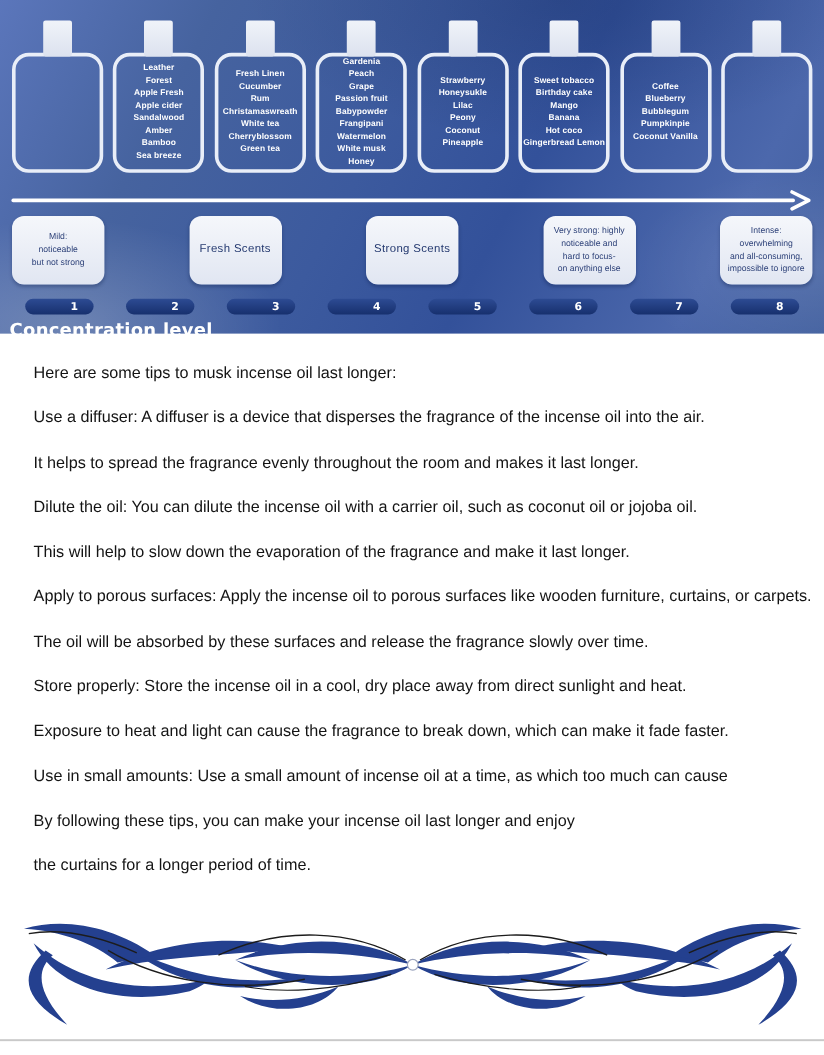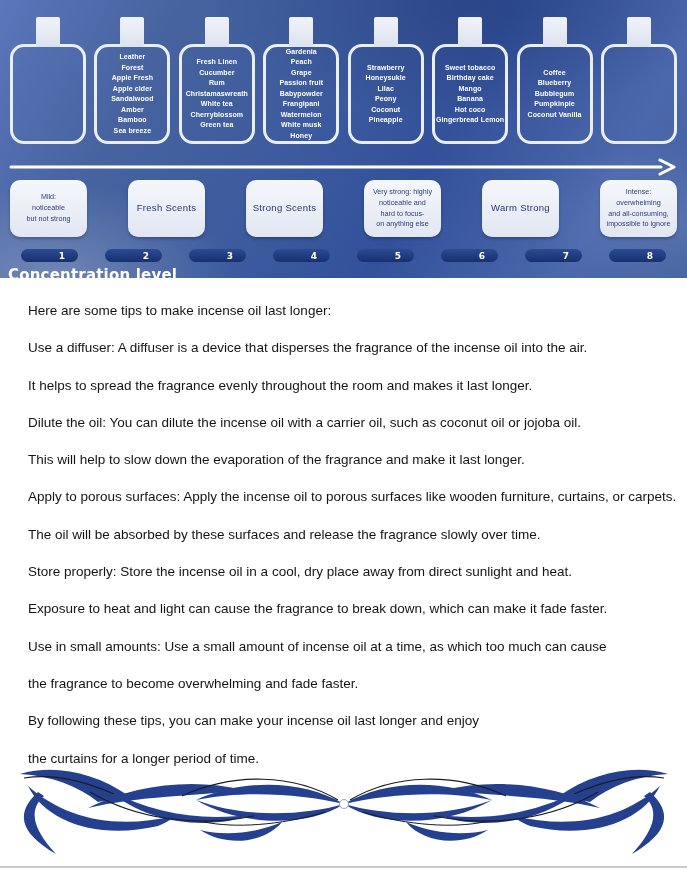--- a/index.html
+++ b/index.html
@@ -177,21 +177,20 @@
     <div class="row levels-row">
       <div class="level-box">Mild:
 noticeable
 but not strong</div>
       <div class="level-box em">Fresh Scents</div>
       <div class="level-box em">Strong Scents</div>
       <div class="level-box">Very strong: highly
 noticeable and
 hard to focus-
 on anything else</div>
-      <div class="level-box em">Warm Strong</div>
       <div class="level-box">Intense:
 overwhelming
 and all-consuming,
 impossible to ignore</div>
     </div>
 
     <div class="row pills-row">
       <div class="pill">1</div>
       <div class="pill">2</div>
       <div class="pill">3</div>
@@ -199,31 +198,30 @@
       <div class="pill">5</div>
       <div class="pill">6</div>
       <div class="pill">7</div>
       <div class="pill">8</div>
     </div>
 
     <div class="axis-title">Concentration level</div>
   </div>
 
   <div class="tips">
-    <p>Here are some tips to make incense oil last longer:</p>
+    <p>Here are some tips to musk incense oil last longer:</p>
     <p>Use a diffuser: A diffuser is a device that disperses the fragrance of the incense oil into the air.</p>
     <p>It helps to spread the fragrance evenly throughout the room and makes it last longer.</p>
     <p>Dilute the oil: You can dilute the incense oil with a carrier oil, such as coconut oil or jojoba oil.</p>
     <p>This will help to slow down the evaporation of the fragrance and make it last longer.</p>
     <p>Apply to porous surfaces: Apply the incense oil to porous surfaces like wooden furniture, curtains, or carpets.</p>
     <p>The oil will be absorbed by these surfaces and release the fragrance slowly over time.</p>
     <p>Store properly: Store the incense oil in a cool, dry place away from direct sunlight and heat.</p>
     <p>Exposure to heat and light can cause the fragrance to break down, which can make it fade faster.</p>
     <p>Use in small amounts: Use a small amount of incense oil at a time, as which too much can cause</p>
-    <p>the fragrance to become overwhelming and fade faster.</p>
     <p>By following these tips, you can make your incense oil last longer and enjoy</p>
     <p>the curtains for a longer period of time.</p>
   </div>
 
   <div class="divider">
     <svg width="660" height="104" viewBox="0 0 660 104">
       <g id="fl-half">
         <path d="M330 48 C 370 24 430 22 478 44 C 430 34 372 38 330 48 Z" fill="#24408f"></path>
         <path d="M330 48 C 372 60 430 62 478 44 C 434 70 368 72 330 48 Z" fill="#24408f"></path>
         <path d="M420 58 C 470 66 520 58 566 34 C 524 70 462 74 420 58 Z" fill="#24408f"></path>

